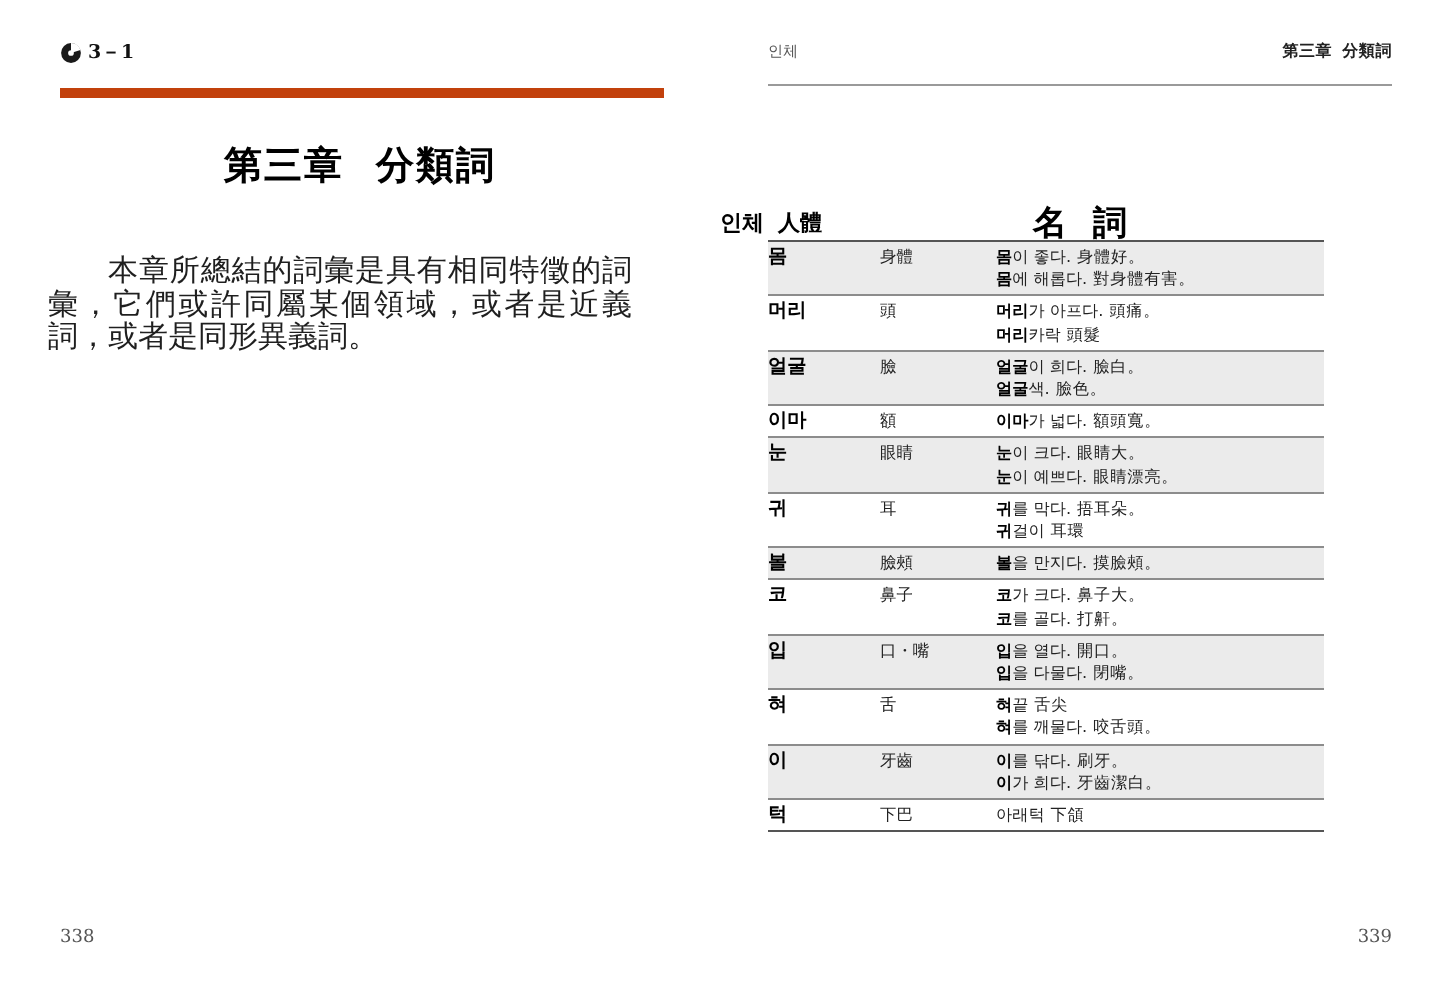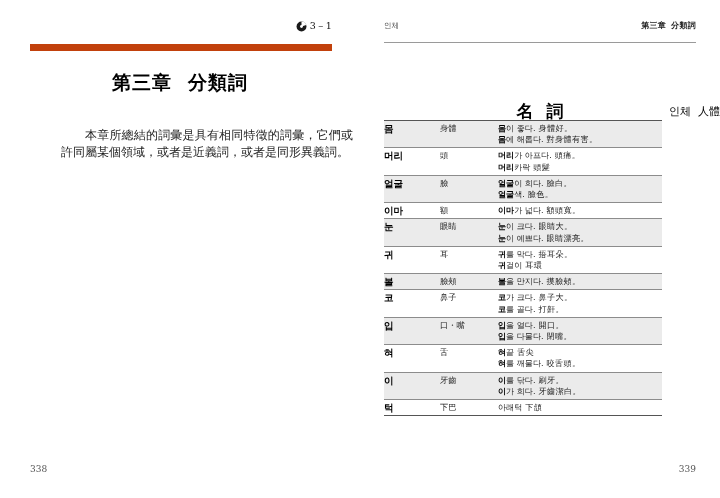--- a/index.html
+++ b/index.html
@@ -30,24 +30,25 @@
   .page-left  { width: 360px; padding: 0 30px; }
   .page-right { width: 360px; padding: 0 24px; }
 
   
   .hdr-left {
     position: absolute;
     left: 30px;
     right: 28px;
     top: 22px;
     height: 22px;
-    border-bottom: 7px solid #c2410c;
+    border-bottom: 5px solid #c2410c;
     display: flex;
     align-items: flex-start;
-    justify-content: flex-end;
+    justify-content: flex-start;
+    font-weight: bold;
   }
   .cd-mark {
     display: flex;
     align-items: center;
     gap: 3px;
     transform: translateY(-2px);
   }
   .cd-icon {
     width: 11px;
     height: 11px;
@@ -73,26 +74,25 @@
     color: #000;
     font-family: "DejaVu Sans", "Liberation Sans", sans-serif;
   }
   .chapter-title .gap { display: inline-block; width: 16px; }
 
   .body-copy {
     position: absolute;
     top: 127px;
     left: 24px;
     width: 292px;
-    font-size: 12px;
+    font-size: 15px;
     line-height: 16.6px;
     text-align: justify;
     color: #1f1f1f;
     font-family: "DejaVu Sans", "Liberation Sans", sans-serif;
-    margin-left: 37px;
   }
   .body-copy p { margin: 0; text-indent: 2em; }
 
   
   .hdr-right {
     position: absolute;
     left: 24px;
     right: 24px;
     top: 22px;
     height: 20px;
@@ -127,23 +127,23 @@
     color: #000;
     margin-top: 36px;
   }
   .section-title .gap { display: inline-block; width: 13px; }
 
   .subsection-title {
     position: absolute;
     top: 104px;
     left: 0;
     width: 360px;
-    text-align: right;
+    text-align: left;
     font-size: 11px;
-    font-weight: normal;
+    font-weight: bold;
     color: #000;
   }
   .subsection-title .gap { display: inline-block; width: 7px; }
 
   
   .vocab-wrap {
     position: absolute;
     top: 120px;
     left: 24px;
     width: 278px;

